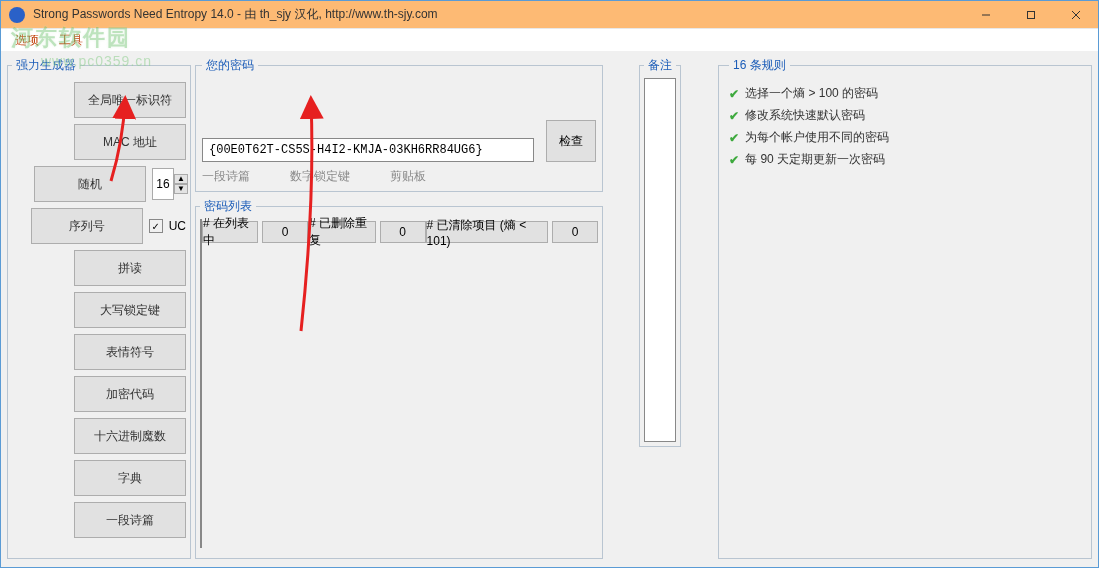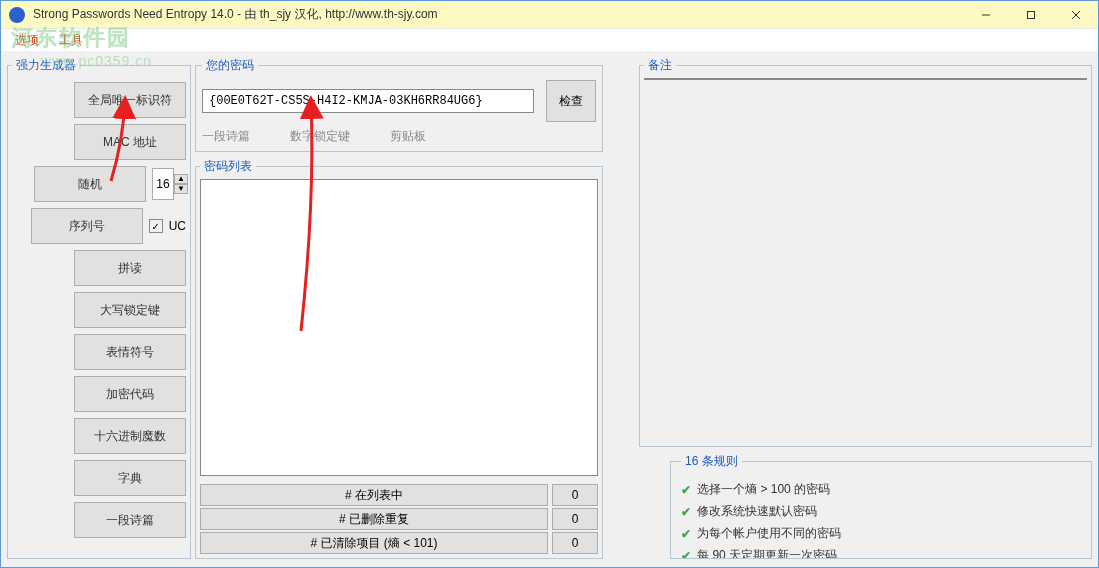--- a/index.html
+++ b/index.html
@@ -1,18 +1,18 @@
 <!DOCTYPE html>
 <html><head>
 <meta charset="utf-8">
 <style>
   * { box-sizing:border-box; font-family:"Microsoft YaHei","SimSun",Arial,sans-serif; font-size:12px; }
   body { margin:0; background:#fff; }
   .window { width:1099px; height:568px; border:1px solid #5a9bd5; display:flex; flex-direction:column; position:relative; }
-  .titlebar { height:28px; background:#fef9c3; display:flex; align-items:center; padding:0 8px; border-bottom:1px solid #e8e8e8; }
+  .titlebar { height:28px; background:#fdba74; display:flex; align-items:center; padding:0 8px; border-bottom:1px solid #e8e8e8; }
   .titlebar .title-text { color:#333; margin-left:4px; }
   .titlebar .icon { width:16px; height:16px; border-radius:50%; background:#2a61c8; display:inline-block; margin-right:4px; }
   .win-btns { position:absolute; right:0; top:0; height:28px; display:flex; }
   .win-btn { width:45px; height:28px; display:flex; align-items:center; justify-content:center; color:#555; text-align:center; }
   .win-btn svg { width:10px; height:10px; }
 
   .menubar { height:22px; display:flex; align-items:center; gap:12px; padding:0 10px; color:#c2410c; background:#fff; }
   .menu-item { padding:2px 4px; }
 
   .client { flex:1; display:flex; padding:6px 6px 8px 6px; gap:4px; min-height:0; background:#f0f0f0; }
@@ -27,33 +27,33 @@
   .row { display:flex; align-items:center; gap:6px; margin:2px 0;justify-content:flex-end; }
   .spinner { width:34px; display:flex; align-items:center; }
   .spinner input { width:22px; height:32px; border:1px solid #aaa; text-align:center; }
   .spinner .btns { display:flex; flex-direction:column; }
   .spinner .sb { width:14px; height:10px; font-size:8px; border:1px solid #aaa; background:#e3e3e3; line-height:8px; text-align:center; }
   .chk { width:14px; height:14px; border:1px solid #888; display:inline-flex; align-items:center; justify-content:center; font-size:10px; }
 
   
   .mid { width:408px; display:flex; flex-direction:column; gap:6px; }
   .mid .pwd-box { padding:6px 6px 6px 6px; }
-  .pwd-row { display:flex; align-items:center; gap:12px; }
+  .pwd-row { display:flex; align-items:flex-end; gap:12px;margin-top:40px; }
   .pwd-input { flex:1; background:#fff; border:1px solid #888; height:24px; padding:0 6px; font-family:"Courier New",monospace; font-size:12px; }
   .btn { background:#e1e1e1; border:1px solid #adadad; height:42px; padding:0 12px; }
   .led-row { display:flex; gap:40px; margin-top:6px; }
   .led { color:#8a8a8a; }
-  .mid .list-box { flex:1; padding:4px; display:flex; flex-direction:column; }
+  .mid .list-box { flex:1; padding:4px; display:flex; flex-direction:row; }
   .list-area { flex:1; background:#fff; border:1px solid #888; margin-bottom:6px; }
   .counter-row { display:flex; gap:4px; margin-top:2px; }
   .counter-label { flex:1; background:#e1e1e1; border:1px solid #adadad; height:22px; display:flex; align-items:center; justify-content:center; }
   .counter-val { width:46px; background:#e1e1e1; border:1px solid #adadad; height:22px; display:flex; align-items:center; justify-content:center; }
 
   
-  .right { flex:1; display:flex; flex-direction:column; gap:6px; min-width:0;padding-left:32px; }
+  .right { flex:1; display:flex; gap:6px; min-width:0;padding-left:32px; }
   .right .note-box { height:390px; padding:4px; }
   .note-area { width:100%; height:100%; background:#fff; border:1px solid #888; }
   .rules-box { flex:1; padding:6px 10px; overflow:auto;margin-left:31px; }
   .rule { display:flex; align-items:center; gap:6px; margin:5px 0; color:#333; }
   .rule .tick { color:#3da93d; font-weight:bold; }
 
   
   .overlay { position:absolute; inset:0; pointer-events:none; }
   .wm-logo { position:absolute; left:10px; top:22px; font-size:22px; font-weight:bold; color:#6fc36f; opacity:.45; letter-spacing:2px; font-family:"SimHei"; text-shadow:0 0 3px #cfe9cf; }
   .wm-url  { position:absolute; left:40px; top:52px; font-size:14px; color:#8fcf8f; opacity:.55; font-family:Arial; letter-spacing:1px; }

